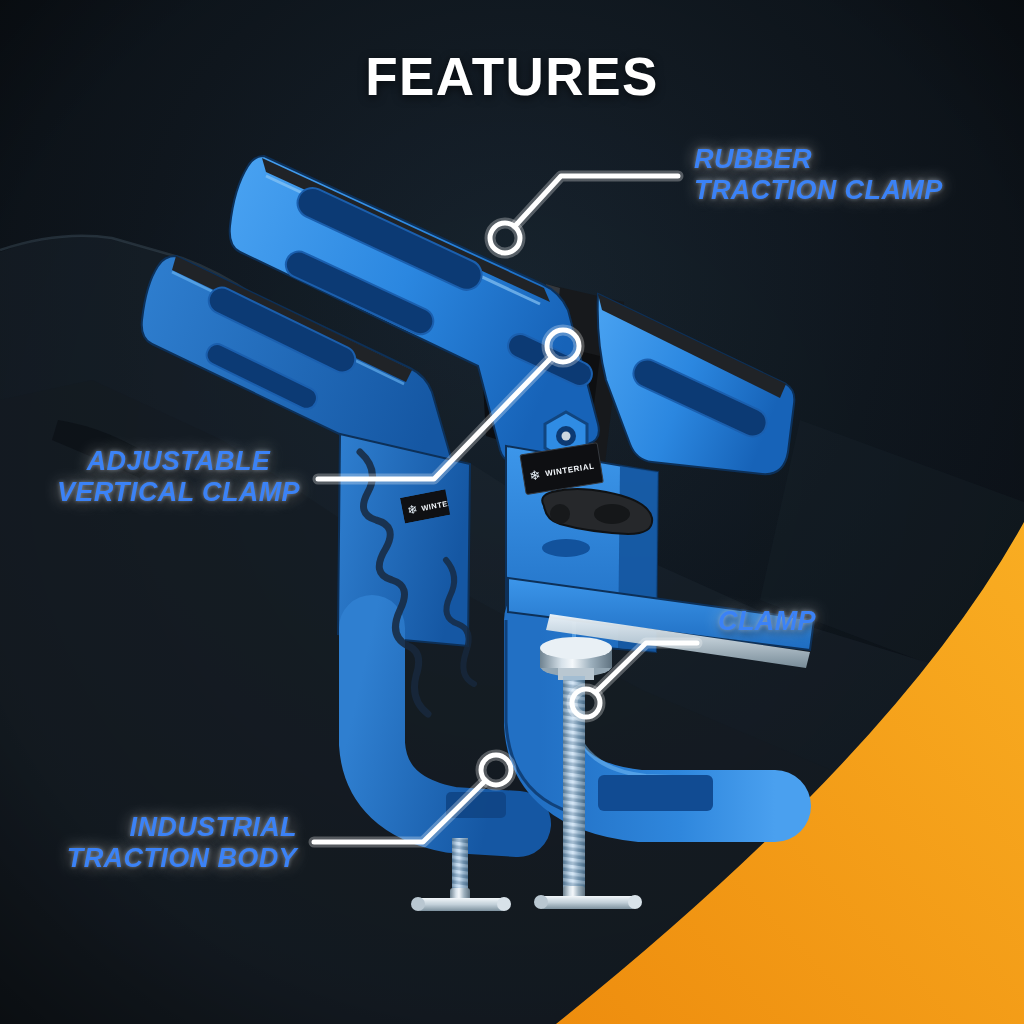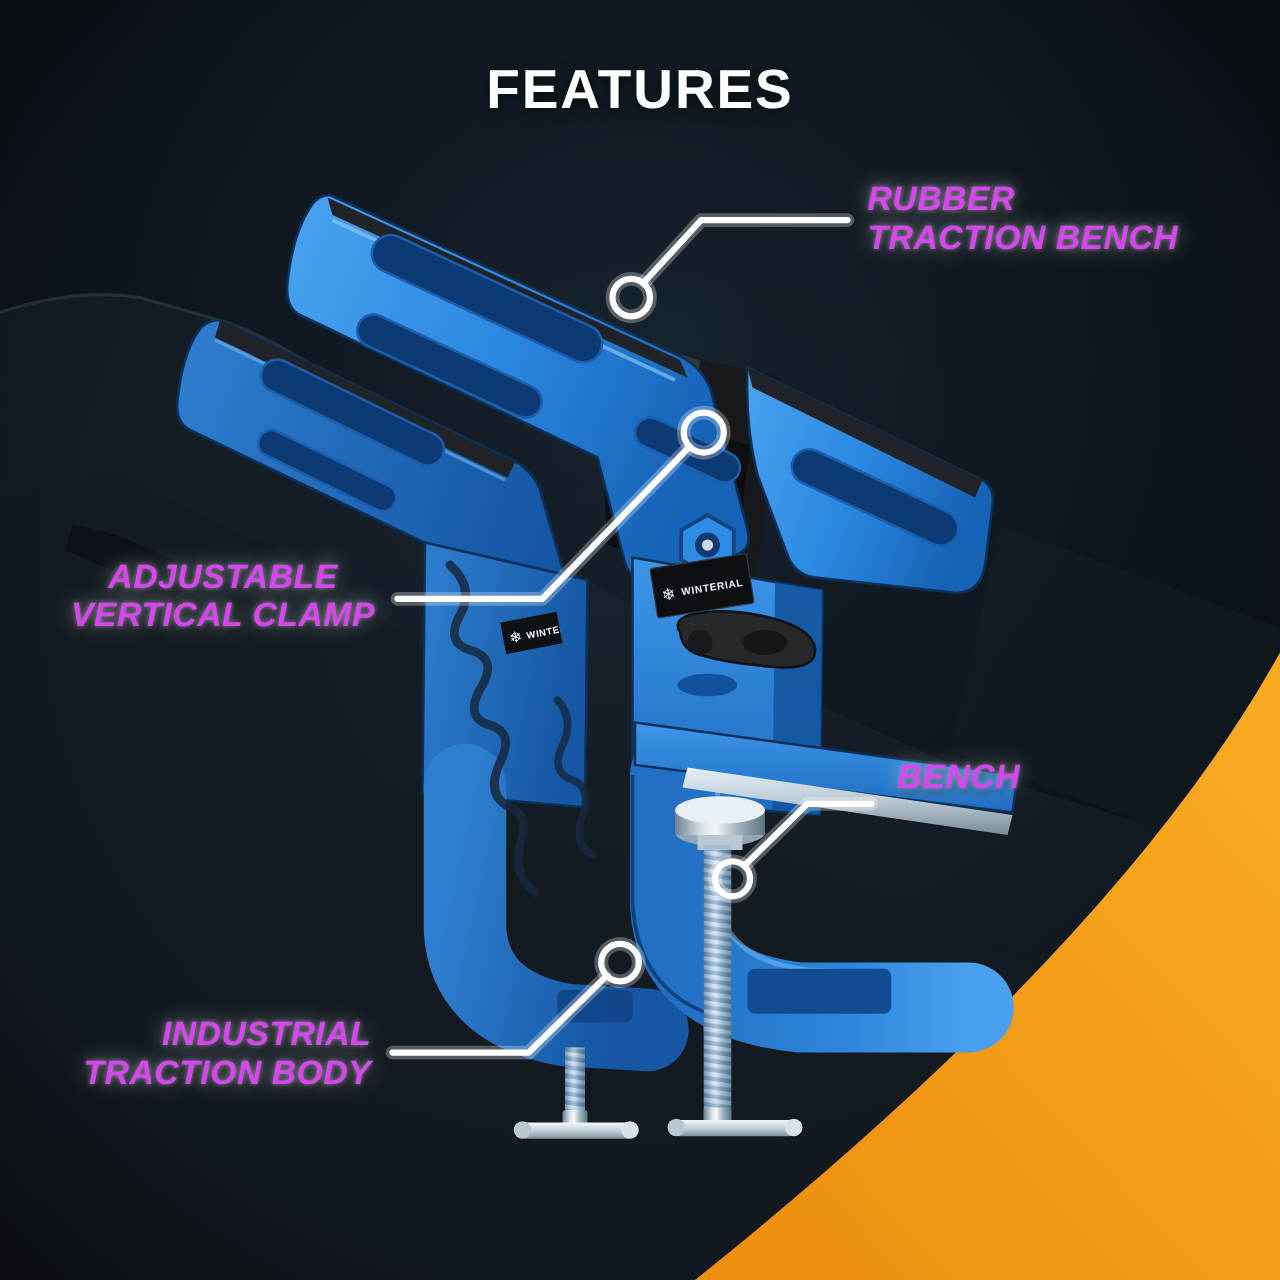--- a/index.html
+++ b/index.html
@@ -6,25 +6,25 @@
   html,body { background:#000; }
   .stage {
     position:relative; width:1024px; height:1024px; overflow:hidden;
     background:#0b1117;
     font-family:"Liberation Sans", sans-serif;
   }
   .layer { position:absolute; left:0; top:0; width:1024px; height:1024px; }
   .title {
     position:absolute; left:0; right:0; top:50px;
     text-align:center; color:#fff;
-    font-weight:700; font-size:44px; letter-spacing:1.5px; line-height:1;
+    font-weight:700; font-size:53px; letter-spacing:1.5px; line-height:1;
     text-shadow:0 2px 10px rgba(0,0,0,.65);
   }
   .callout {
-    position:absolute; color:#d946ef;
+    position:absolute; color:#3b82f6;
     font-style:italic; font-weight:700; font-size:27px; line-height:31px;
     letter-spacing:.4px; white-space:nowrap;
     text-shadow:0 0 16px rgba(255,255,255,.55), 0 0 4px rgba(215,233,255,.45), 2px 3px 8px rgba(0,0,0,.75);
   }
   .callout span { display:block; }
   .c-traction { left:694px; top:144px; text-align:left; }
   .c-vertical { right:724px; top:446px; text-align:center; }
   .c-bench    { left:718px; top:606px; text-align:left; }
   .c-body     { right:727px; top:812px; text-align:right; }
 </style>
@@ -246,30 +246,30 @@
         <path d="M314 842 L423 842 L484 782" stroke="#fff" stroke-width="5"></path>
         <circle cx="496" cy="770" r="15" stroke="#fff" stroke-width="5"></circle>
       </g>
     </g>
   </svg>
 
   <h1 class="title">FEATURES</h1>
 
   <div class="callout c-traction">
     <span>RUBBER</span>
-    <span>TRACTION BENCH</span>
+    <span>TRACTION CLAMP</span>
   </div>
 
   <div class="callout c-vertical">
     <span>ADJUSTABLE</span>
     <span>VERTICAL CLAMP</span>
   </div>
 
   <div class="callout c-bench">
-    <span>BENCH</span>
+    <span>CLAMP</span>
   </div>
 
   <div class="callout c-body">
     <span>INDUSTRIAL</span>
     <span>TRACTION BODY</span>
   </div>
 
 </div>
 
 </body></html>

